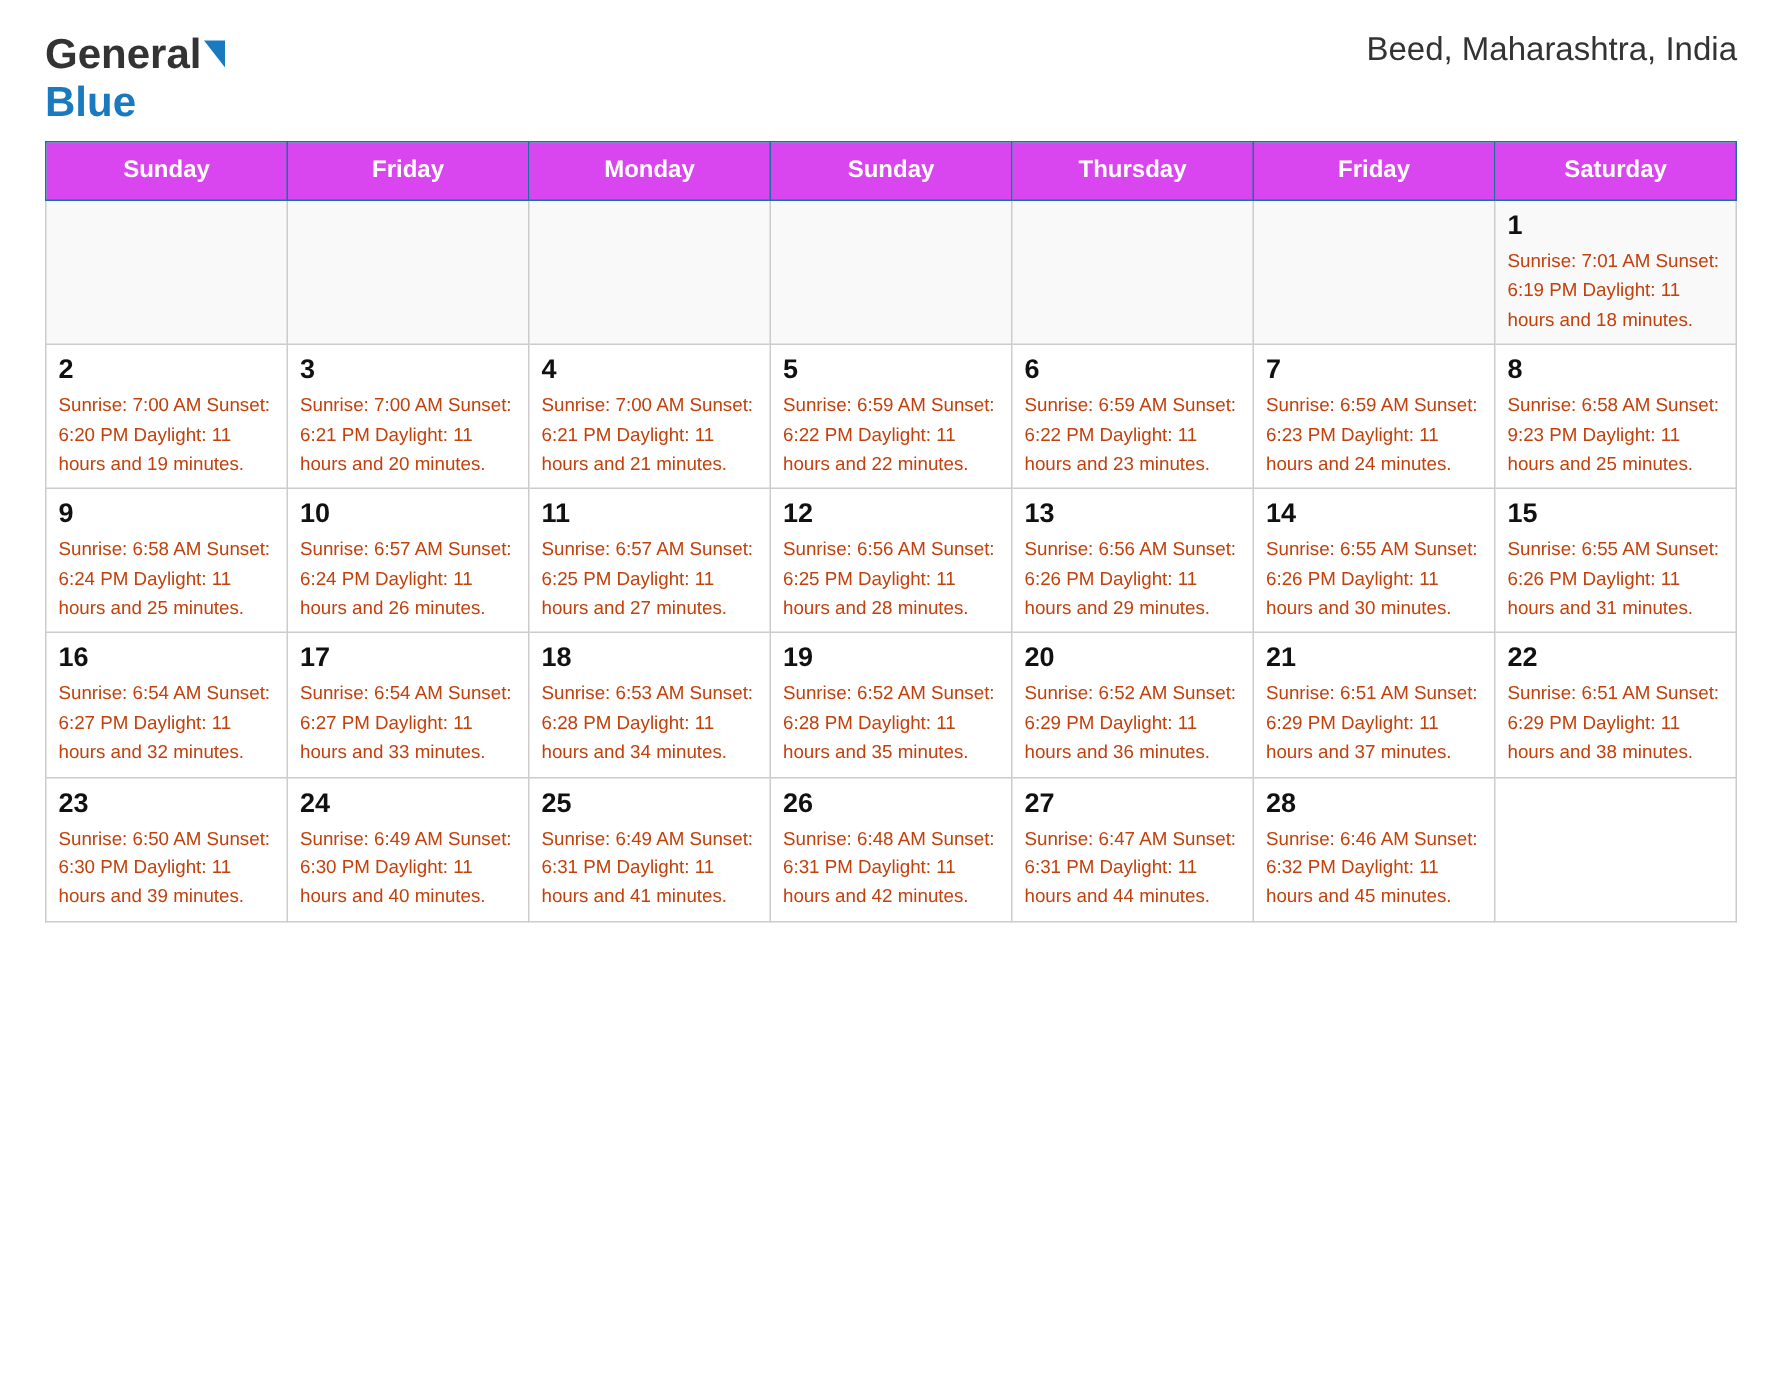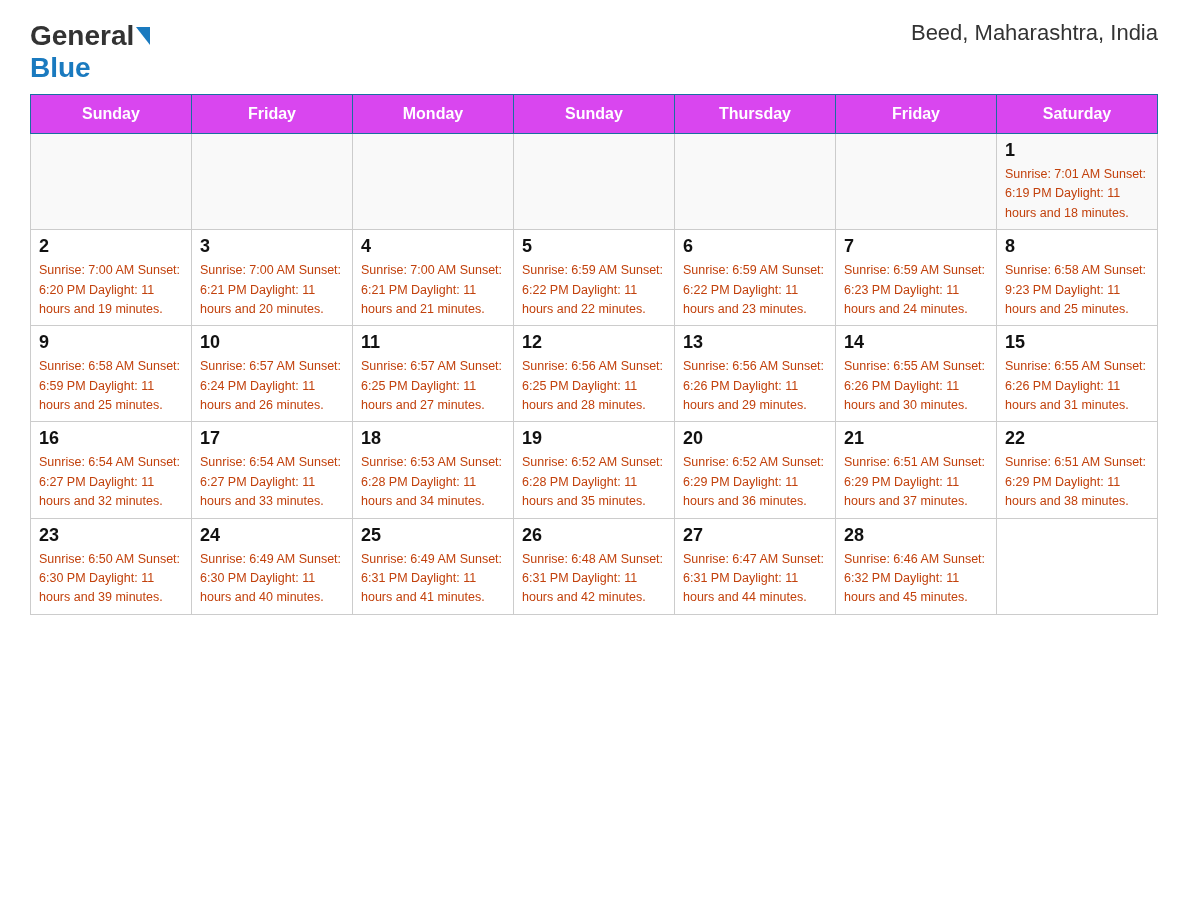--- a/index.html
+++ b/index.html
@@ -186,21 +186,21 @@
           <span class="day-number">8</span>
           <div class="day-info">Sunrise: 6:58 AM
 Sunset: 9:23 PM
 Daylight: 11 hours and 25 minutes.</div>
         </td>
       </tr>
       <tr>
         <td>
           <span class="day-number">9</span>
           <div class="day-info">Sunrise: 6:58 AM
-Sunset: 6:59 PM
+Sunset: 6:24 PM
 Daylight: 11 hours and 25 minutes.</div>
         </td>
         <td>
           <span class="day-number">10</span>
           <div class="day-info">Sunrise: 6:57 AM
 Sunset: 6:24 PM
 Daylight: 11 hours and 26 minutes.</div>
         </td>
         <td>
           <span class="day-number">11</span>

